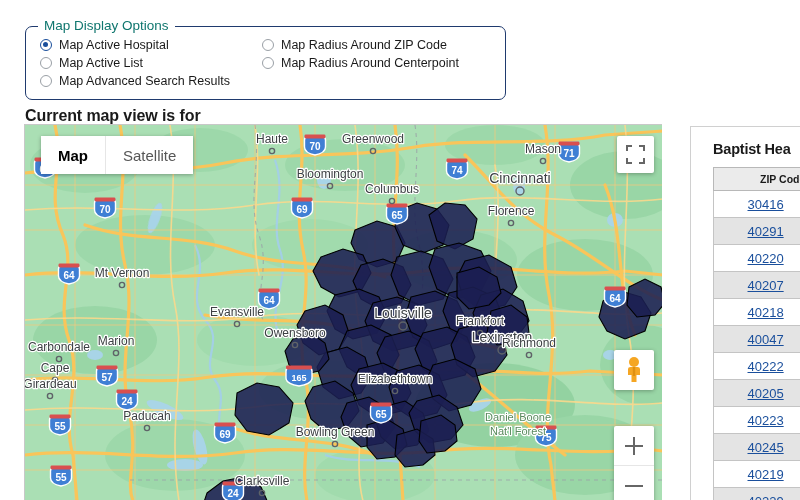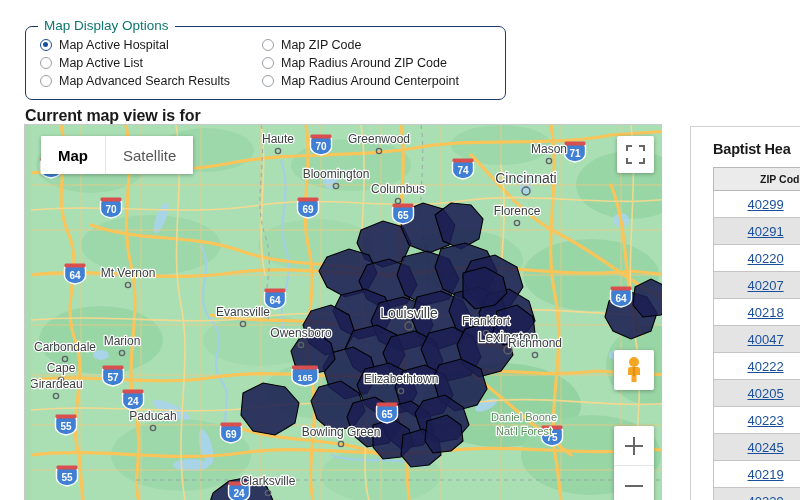--- a/index.html
+++ b/index.html
@@ -87,21 +87,21 @@
     left: 24px; top: 124px;
     width: 638px; height: 376px;
     overflow: hidden;
     border-left: 1px solid #c8c8c8;
     border-top: 1px solid #c8c8c8;
     background: #a8dcb0;
   }
   #map-canvas {
     position: absolute;
     left: 0; top: 0;
-    width: 638px; height: 376px; margin-left: 6px;
+    width: 638px; height: 376px;
   }
   svg.mapsvg { display: block; }
 
   .maplabel {
     font-family: "Liberation Sans", sans-serif;
     fill: #3c4043;
     paint-order: stroke;
     stroke: #ffffff;
     stroke-width: 2.4px;
     stroke-linejoin: round;
@@ -257,24 +257,20 @@
       <span class="radio-mark"></span>
       <span class="radio-label">Map Active List</span>
     </div>
     <div class="radio-row">
       <span class="radio-mark"></span>
       <span class="radio-label">Map Advanced Search Results</span>
     </div>
   </div>
 
   <div class="radio-col" id="radio-col-right">
-    <div class="radio-row">
-      <span class="radio-mark"></span>
-      <span class="radio-label">Map ZIP Code</span>
-    </div>
     <div class="radio-row">
       <span class="radio-mark"></span>
       <span class="radio-label">Map Radius Around ZIP Code</span>
     </div>
     <div class="radio-row">
       <span class="radio-mark"></span>
       <span class="radio-label">Map Radius Around Centerpoint</span>
     </div>
   </div>
 </fieldset>
@@ -652,21 +648,21 @@
   <div id="panel-title">Baptist Hea</div>
   <table id="zip-table">
     <thead>
       <tr>
         <th class="col-zip">ZIP Codes</th>
         <th class="col-cnt"># o</th>
       </tr>
     </thead>
     <tbody id="zip-tbody">
         <tr class="row-odd">
-          <td><span class="zip-link">40299</span></td>
+          <td><span class="zip-link">30416</span></td>
           <td></td>
         </tr>
         <tr class="row-even">
           <td><span class="zip-link">40291</span></td>
           <td></td>
         </tr>
         <tr class="row-odd">
           <td><span class="zip-link">40220</span></td>
           <td></td>
         </tr>

